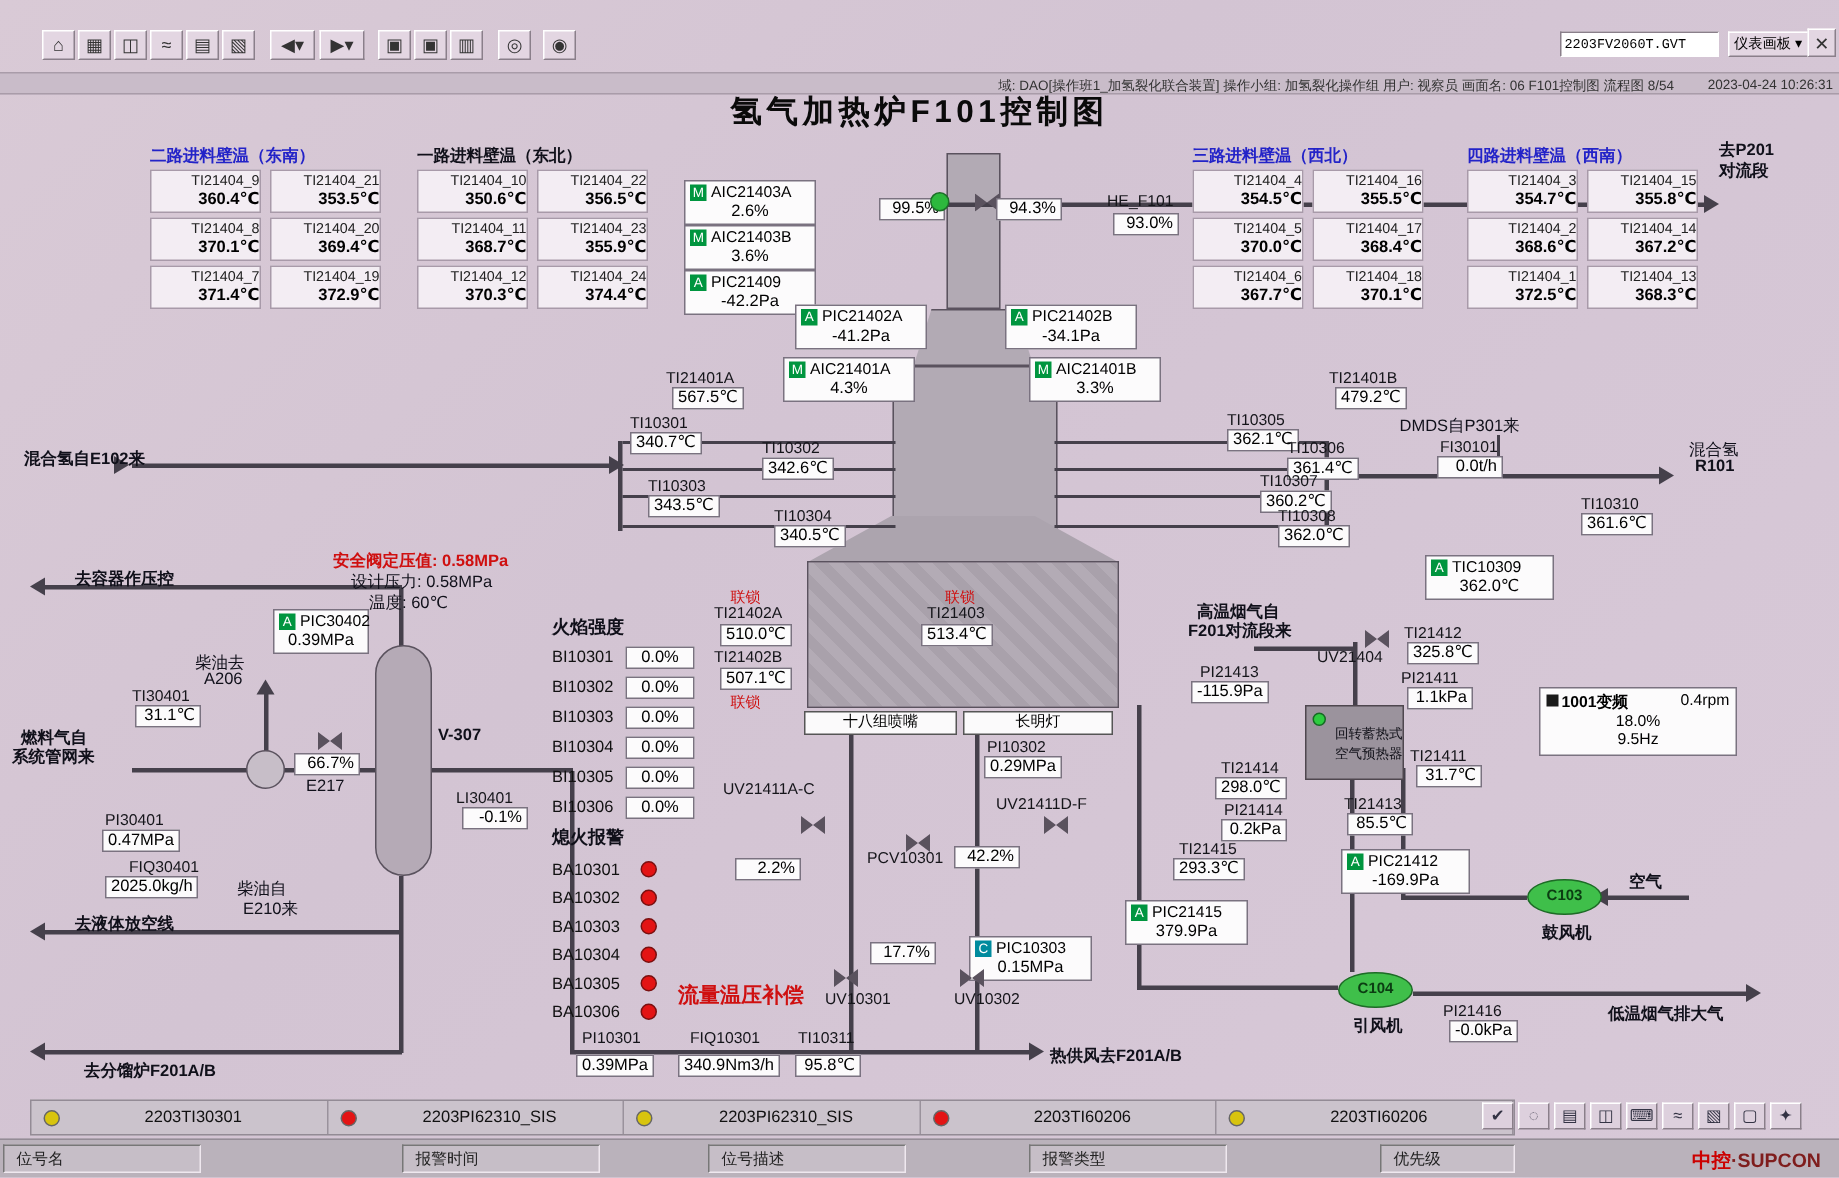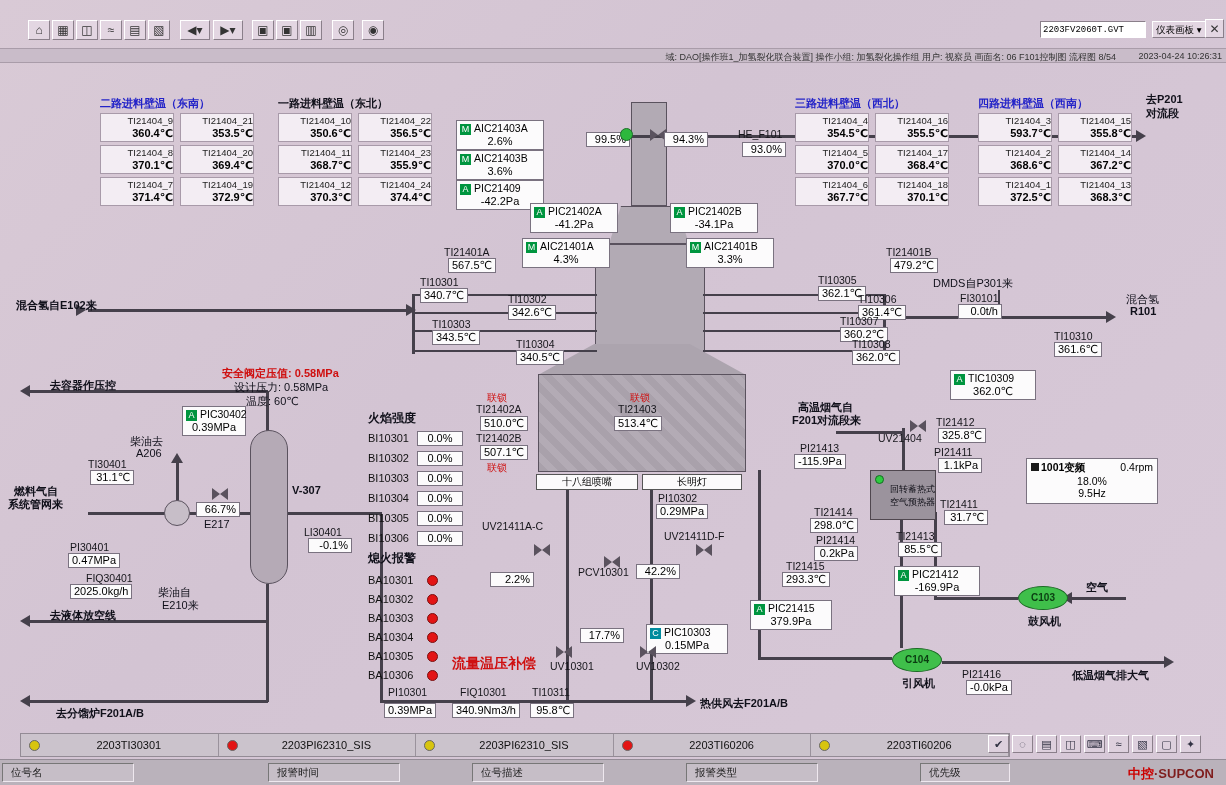--- a/index.html
+++ b/index.html
@@ -65,20 +65,21 @@
     <input class="fname" style="left: 1040px; top: 5px;" value="2203FV2060T.GVT">
     <div class="abs" style="left:1152px;top:5px;width:56px;height:17px;background:#e3d6e2;border:1px solid;border-color:#fff #8a7f8a #8a7f8a #fff;font-size:9.5px;line-height:15px;padding:0 3px;white-space:nowrap"><span>仪表画板</span> ▾</div>
     <div class="tbtn" style="left:1205px;top:3px;width:19px;height:19px;font-weight:bold">✕</div>
   </div>
 
   <div class="abs" style="left:0;top:48px;width:1226px;height:15px;background:#c9bcc9;border-top:1px solid #a99ca9;border-bottom:1px solid #a99ca9">
     <span class="abs" style="right:110px;top:2px;font-size:9px;color:#333;white-space:nowrap">域: DAO[操作班1_加氢裂化联合装置]  操作小组: 加氢裂化操作组  用户: 视察员  画面名: 06 F101控制图  流程图 8/54</span>
     <span class="abs" style="right:4px;top:2px;font-size:9px;color:#333;white-space:nowrap">2023-04-24 10:26:31</span>
   </div>
 
+  <div class="abs" style="left:0;top:60px;width:1226px;text-align:center;font-size:21px;font-weight:bold;letter-spacing:3px;color:#0a0a0a">氢气加热炉F101控制图</div>
 
   <div class="furn" style="left:631px;top:102px;width:36px;height:104px"></div>
   <div class="furn" style="left:609px;top:206px;width:80px;height:38px;clip-path:polygon(15% 0,85% 0,100% 100%,0 100%)"></div>
   <div class="furn" style="left:595px;top:244px;width:110px;height:128px"></div>
   <div class="furn" style="left:538px;top:344px;width:208px;height:31px;clip-path:polygon(27% 0,73% 0,100% 100%,0 100%);border:none;background:#aca4ae"></div>
   <div class="furn" style="left:538px;top:374px;width:208px;height:98px;background:repeating-linear-gradient(45deg,#a9a1ab 0 7px,#b3abb5 7px 14px)"></div>
   <div class="abs" style="left:536px;top:474px;width:102px;height:16px;background:#fbfafb;border:1px solid #555;font-size:10px;text-align:center;line-height:14px">十八组喷嘴</div>
   <div class="abs" style="left:642px;top:474px;width:100px;height:16px;background:#fbfafb;border:1px solid #555;font-size:10px;text-align:center;line-height:14px">长明灯</div>
 
   <i class="pipe" style="left:88px;top:309px;width:324px;height:3px"></i>
@@ -210,21 +211,21 @@
       <div class="wt-cell">
         <div class="wt-tag">TI21404_18</div>
         <div class="wt-val">370.1℃</div>
       </div>
     </div>
   <div class="lbl blue" style="left:978px;top:96px;font-weight:bold">四路进料壁温（西南）</div>
   <div class="wt-grid" style="left:978px;top:113px">
 
   <div class="wt-cell">
         <div class="wt-tag">TI21404_3</div>
-        <div class="wt-val">593.7℃</div>
+        <div class="wt-val">354.7℃</div>
       </div>
       <div class="wt-cell">
         <div class="wt-tag">TI21404_15</div>
         <div class="wt-val">355.8℃</div>
       </div>
       <div class="wt-cell">
         <div class="wt-tag">TI21404_2</div>
         <div class="wt-val">368.6℃</div>
       </div>
       <div class="wt-cell">

